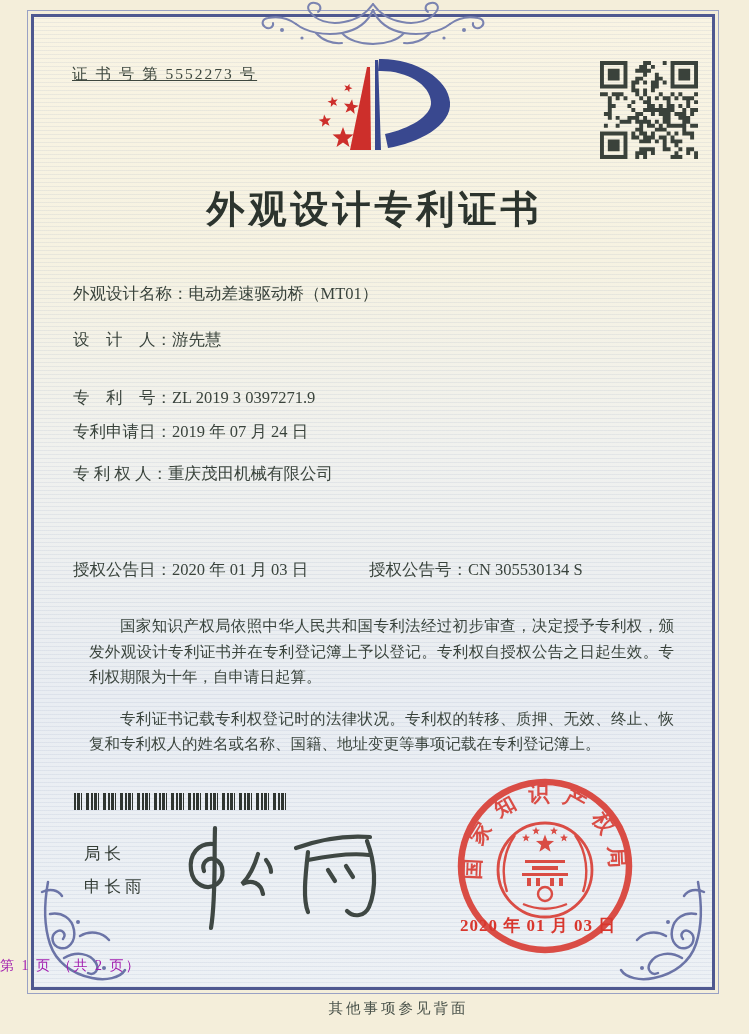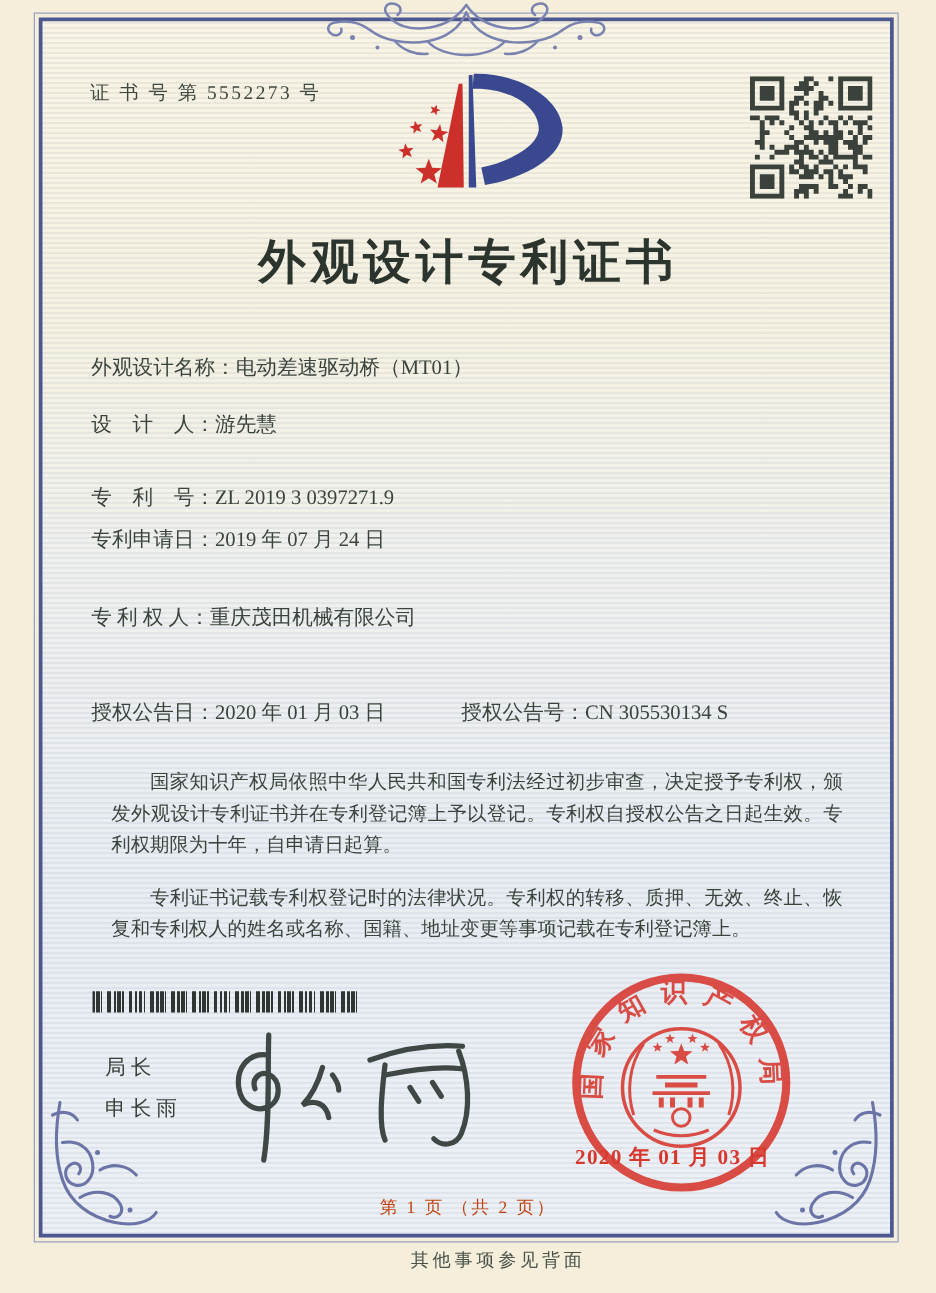--- a/index.html
+++ b/index.html
@@ -18,39 +18,39 @@
   .inner-bg::after{
     content:"";position:absolute;inset:0;
     background:repeating-linear-gradient(180deg,rgba(105,125,170,0.10) 0 1px,rgba(0,0,0,0) 1px 4px);
   }
   
   .frame{
     left:31px;top:14px;width:684px;height:976px;
     border:3px solid #4e5890;box-sizing:border-box;
   }
   .frame::before{content:"";position:absolute;inset:-7px;border:1.5px solid #99a1c4;}
-  .cert-number{left:72px;top:64px;font-size:15.5px;letter-spacing:2px;color:#3e483f;white-space:nowrap;}
+  .cert-number{left:72px;top:64px;font-size:15.5px;letter-spacing:2px;color:#3e483f;white-space:nowrap;text-decoration:underline;}
   .title{left:0;top:184px;width:749px;text-align:center;font-size:38px;font-weight:bold;
          letter-spacing:4px;color:#2c342e;}
   .fields{left:73px;top:283px;width:620px;height:310px;font-size:16.5px;color:#39433c;}
   .frow{position:absolute;left:0;white-space:nowrap;text-align:center;}
-  .r0{top:0;} .r1{top:46px;} .r2{top:104px;} .r3{top:138px;} .r4{top:200px;} .r5{top:230px;} .r6{top:276px;}
+  .r0{top:0;} .r1{top:46px;} .r2{top:104px;} .r3{top:138px;} .r4{top:180px;} .r5{top:230px;} .r6{top:276px;}
   .grant2{position:absolute;left:296px;top:0;white-space:nowrap;}
   .paras{left:73px;top:597px;width:617px;font-size:15.5px;line-height:25.5px;text-align:justify;color:#3a443d;}
   .paras p{margin:16px;text-indent:2em;}
   .barcode{
     left:74px;top:793px;width:213px;height:17px;
     background:repeating-linear-gradient(90deg,#2f3531 0 2px,transparent 2px 3px,#2f3531 3px 6px,
       transparent 6px 7px,#2f3531 7px 8px,transparent 8px 12px,#2f3531 12px 15px,transparent 15px 17px);
   }
   .sig-title{left:84px;top:843px;font-size:16.5px;letter-spacing:4px;color:#353e37;}
   .sig-name{left:84px;top:876px;font-size:16.5px;letter-spacing:4px;color:#353e37;}
   .seal-date{left:460px;top:914px;font-size:17px;font-weight:bold;color:#d8372e;
              letter-spacing:1px;white-space:nowrap;}
-  .page-num{left:0;top:957px;width:749px;text-align:center;font-size:14px;letter-spacing:2px;color:#c2410c;}
+  .page-num{left:0;top:957px;width:749px;text-align:left;font-size:14px;letter-spacing:2px;color:#a21caf;}
   .back-note{left:0;top:999px;width:749px;text-align:center;font-size:14.5px;letter-spacing:3px;color:#49524a;padding-left:24px;}
 </style>
 </head>
 <body>
 
 <svg width="0" height="0" style="position:absolute" aria-hidden="true">
   <defs>
     <path id="star5" d="M0,-10 L2.47,-3.4 L9.51,-3.09 L4,1.3 L5.88,8.09 L0,4.2 L-5.88,8.09 L-4,1.3 L-9.51,-3.09 L-2.47,-3.4 Z"></path>
   </defs>
 </svg>

